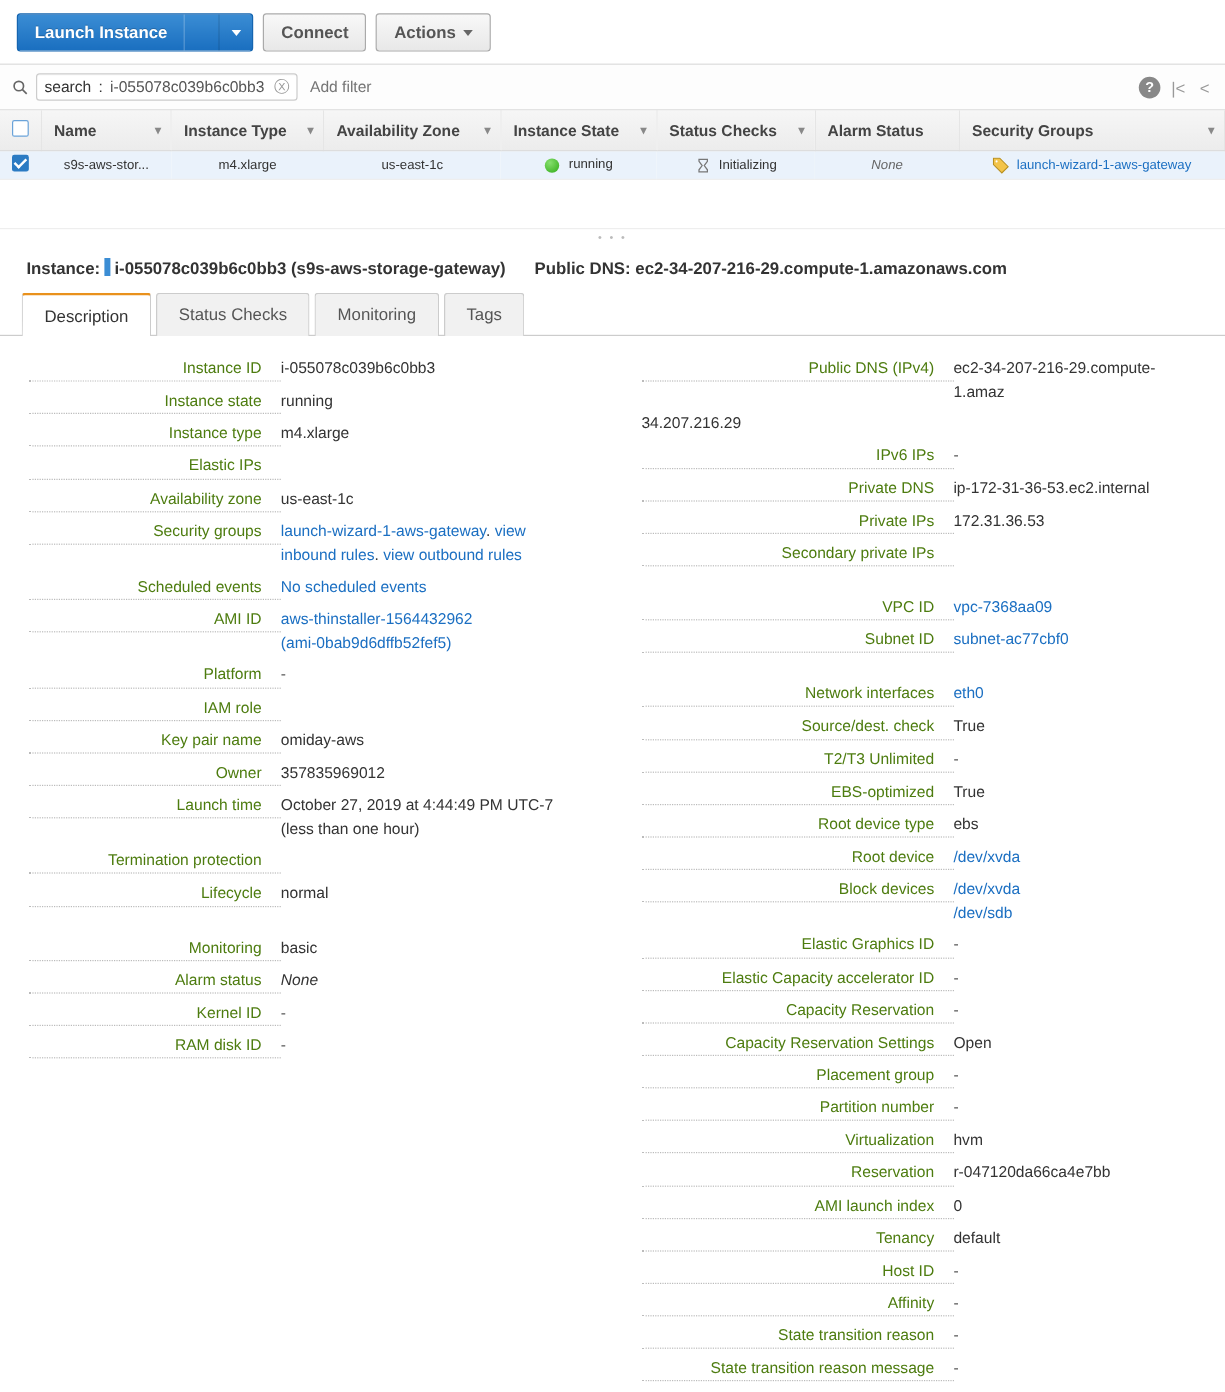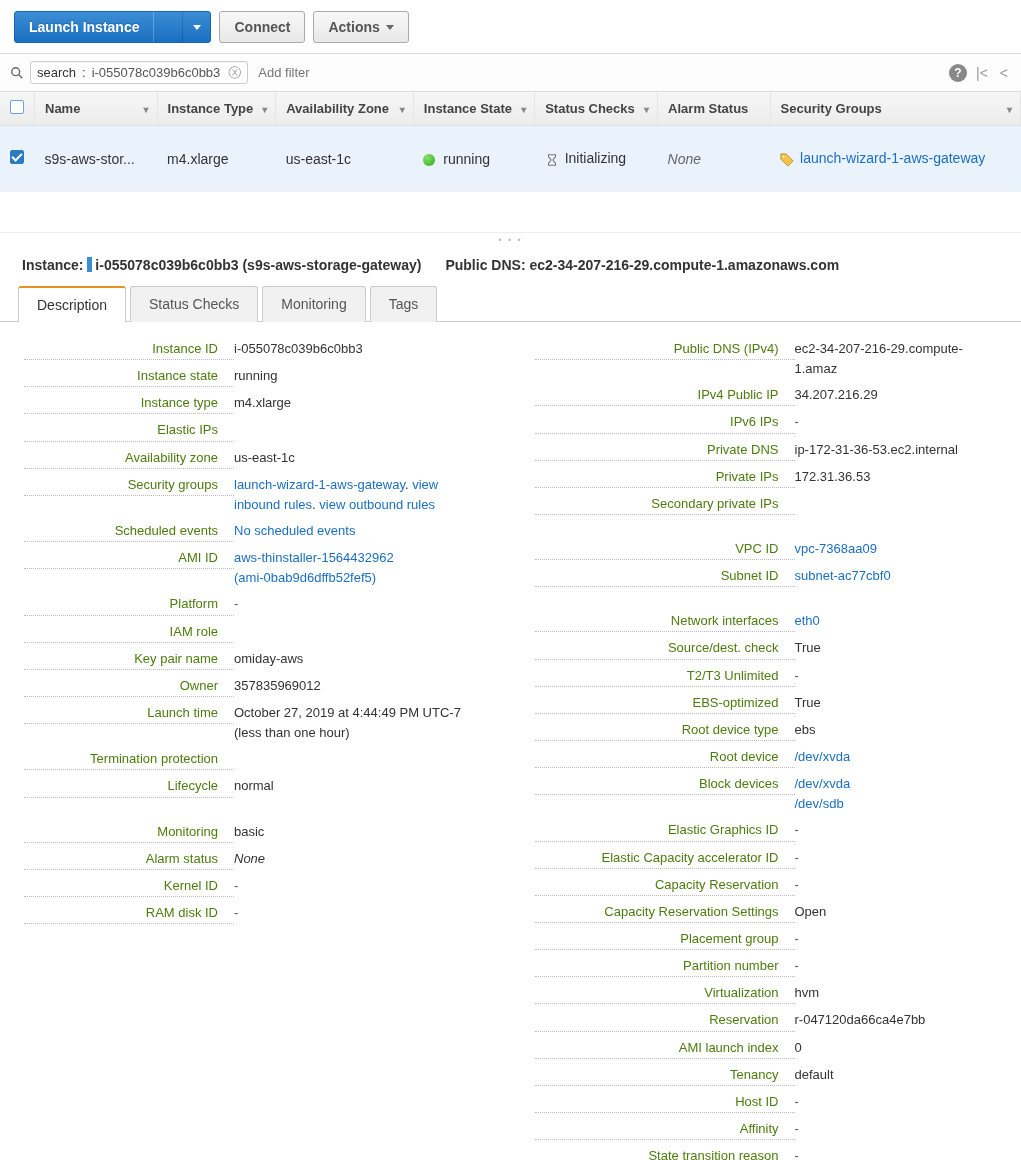--- a/index.html
+++ b/index.html
@@ -19,21 +19,21 @@
 .filter-tag .tag-k { color: #333; }
 .filter-tag .tag-v { color: #555; }
 .filter-tag .tag-x { color: #999; cursor: pointer; font-size: 13px; line-height: 1; margin-left: 2px; }
 .filter-input { flex: 1; border: none; outline: none; font-size: 13px; padding: 4px; color: #555; background: transparent; }
 .help-circle { width: 18px; height: 18px; border-radius: 50%; background: #888; color: #fff; font-size: 12px; display: inline-flex; align-items: center; justify-content: center; font-weight: 700; cursor: pointer; }
 .page-ctrl { color: #999; font-size: 14px; padding: 0 3px; cursor: pointer; }
 
 .table { width: 100%; border-collapse: collapse; }
 .table th { background: linear-gradient(#f6f6f6,#ececec); border-bottom: 1px solid #ddd; border-right: 1px solid #e5e5e5; text-align: left; padding: 8px 10px; font-weight: 700; color: #444; font-size: 13px; position: relative; }
 .table th .sort-caret { position: absolute; right: 8px; top: 50%; transform: translateY(-50%); color: #888; font-size: 10px; }
-.table td { padding: 24px 10px; border-bottom: 1px solid #eee; font-size: 14px; vertical-align: middle; }
+.table td { padding: 3px 10px; border-bottom: 1px solid #eee; font-size: 11px; vertical-align: middle; text-align: center; }
 .table tr.selected td { background: #eaf2fb; }
 .chk { width: 14px; height: 14px; border: 1px solid #6aa3d9; border-radius: 2px; background: #fff; display: inline-block; position: relative; }
 .chk.on { background: #2b7bc3; border-color: #2b7bc3; }
 .chk.on::after { content: ""; position: absolute; left: 3px; top: 0; width: 4px; height: 8px; border: solid #fff; border-width: 0 2px 2px 0; transform: rotate(45deg); }
 .dot-green { width: 12px; height: 12px; border-radius: 50%; background: radial-gradient(circle at 35% 30%, #86df6e, #2faa16); display: inline-block; vertical-align: middle; margin-right: 8px; }
 .link { color: #1b6fc2; text-decoration: none; cursor: pointer; }
 .hourglass-icon, .tag-icon { width: 14px; height: 14px; display: inline-block; vertical-align: middle; margin-right: 6px; }
 .italic { color: #666; font-style: italic; }
 
 .divider-grip { text-align: center; color: #bbb; font-size: 9px; letter-spacing: 2px; padding: 2px 0; border-top: 1px solid #eee; }
@@ -212,21 +212,20 @@
         <span class="v dash">-</span>
       </div>
   </div>
 
   <div class="col col2">
     <div class="kv">
         <span class="k">Public DNS (IPv4)</span>
         <span class="v">ec2-34-207-216-29.compute-1.amaz</span>
       </div>
     <div class="kv">
-        <span class="k">IPv4 Public IP</span>
         <span class="v">34.207.216.29</span>
       </div>
     <div class="kv">
         <span class="k">IPv6 IPs</span>
         <span class="v dash">-</span>
       </div>
     <div class="kv">
         <span class="k">Private DNS</span>
         <span class="v">ip-172-31-36-53.ec2.internal</span>
       </div>

